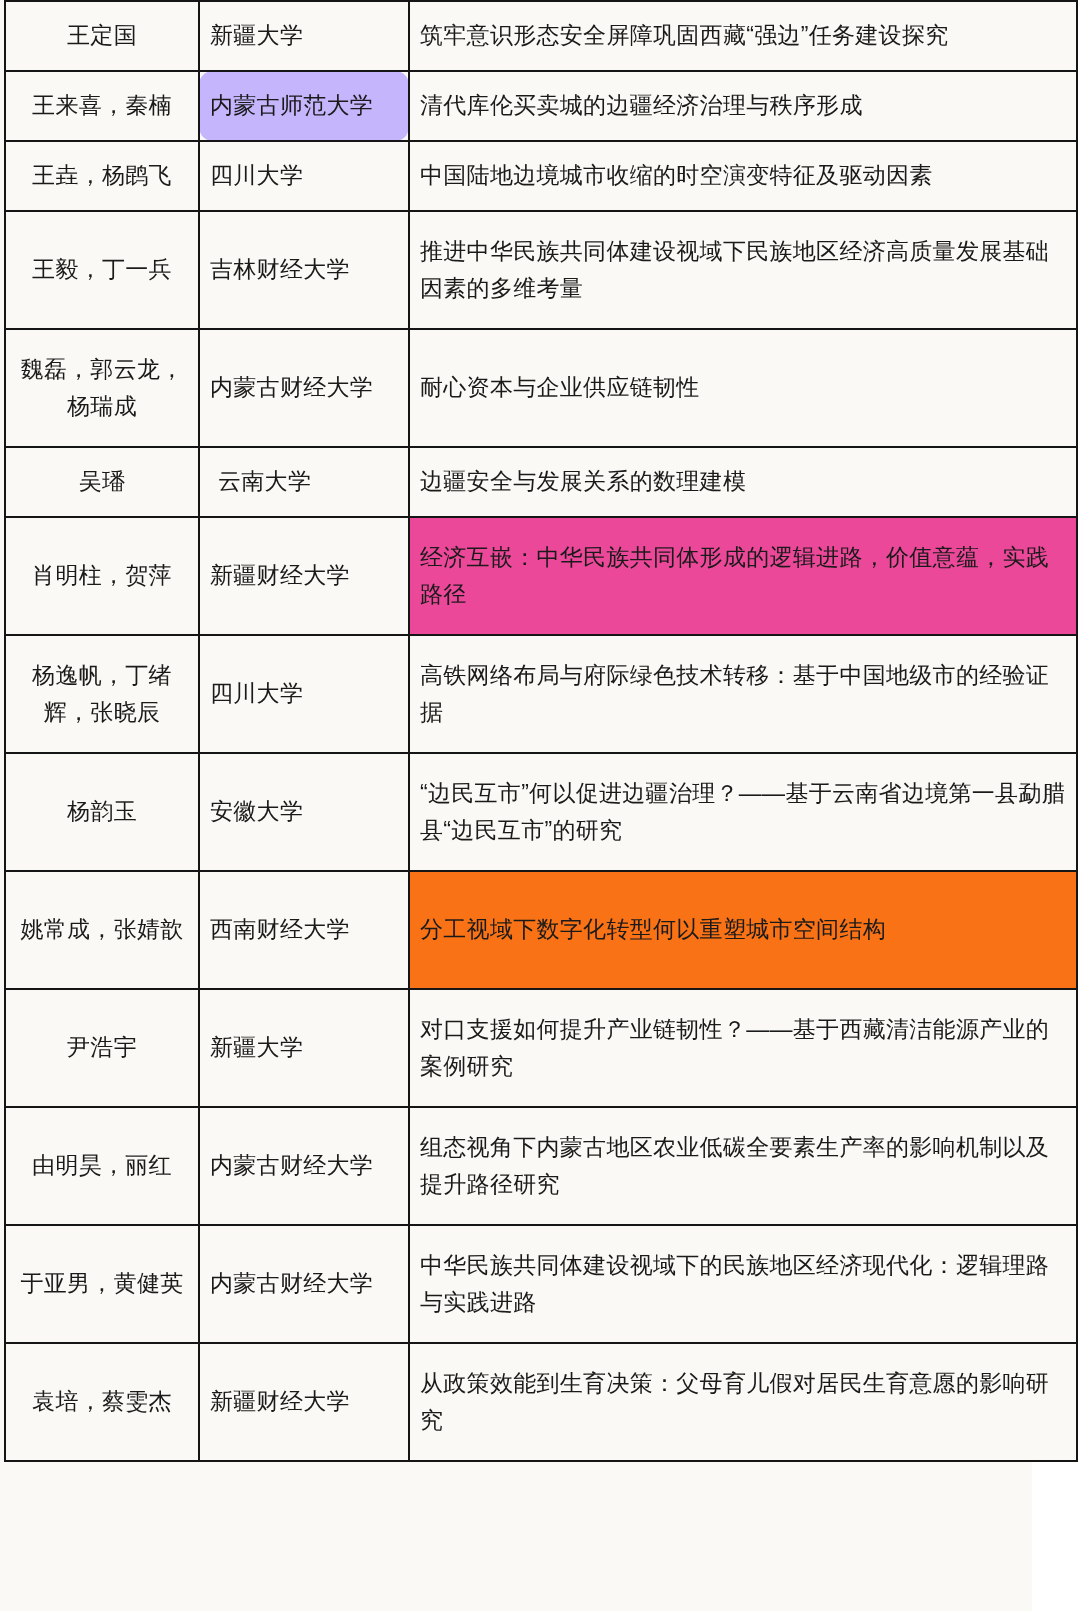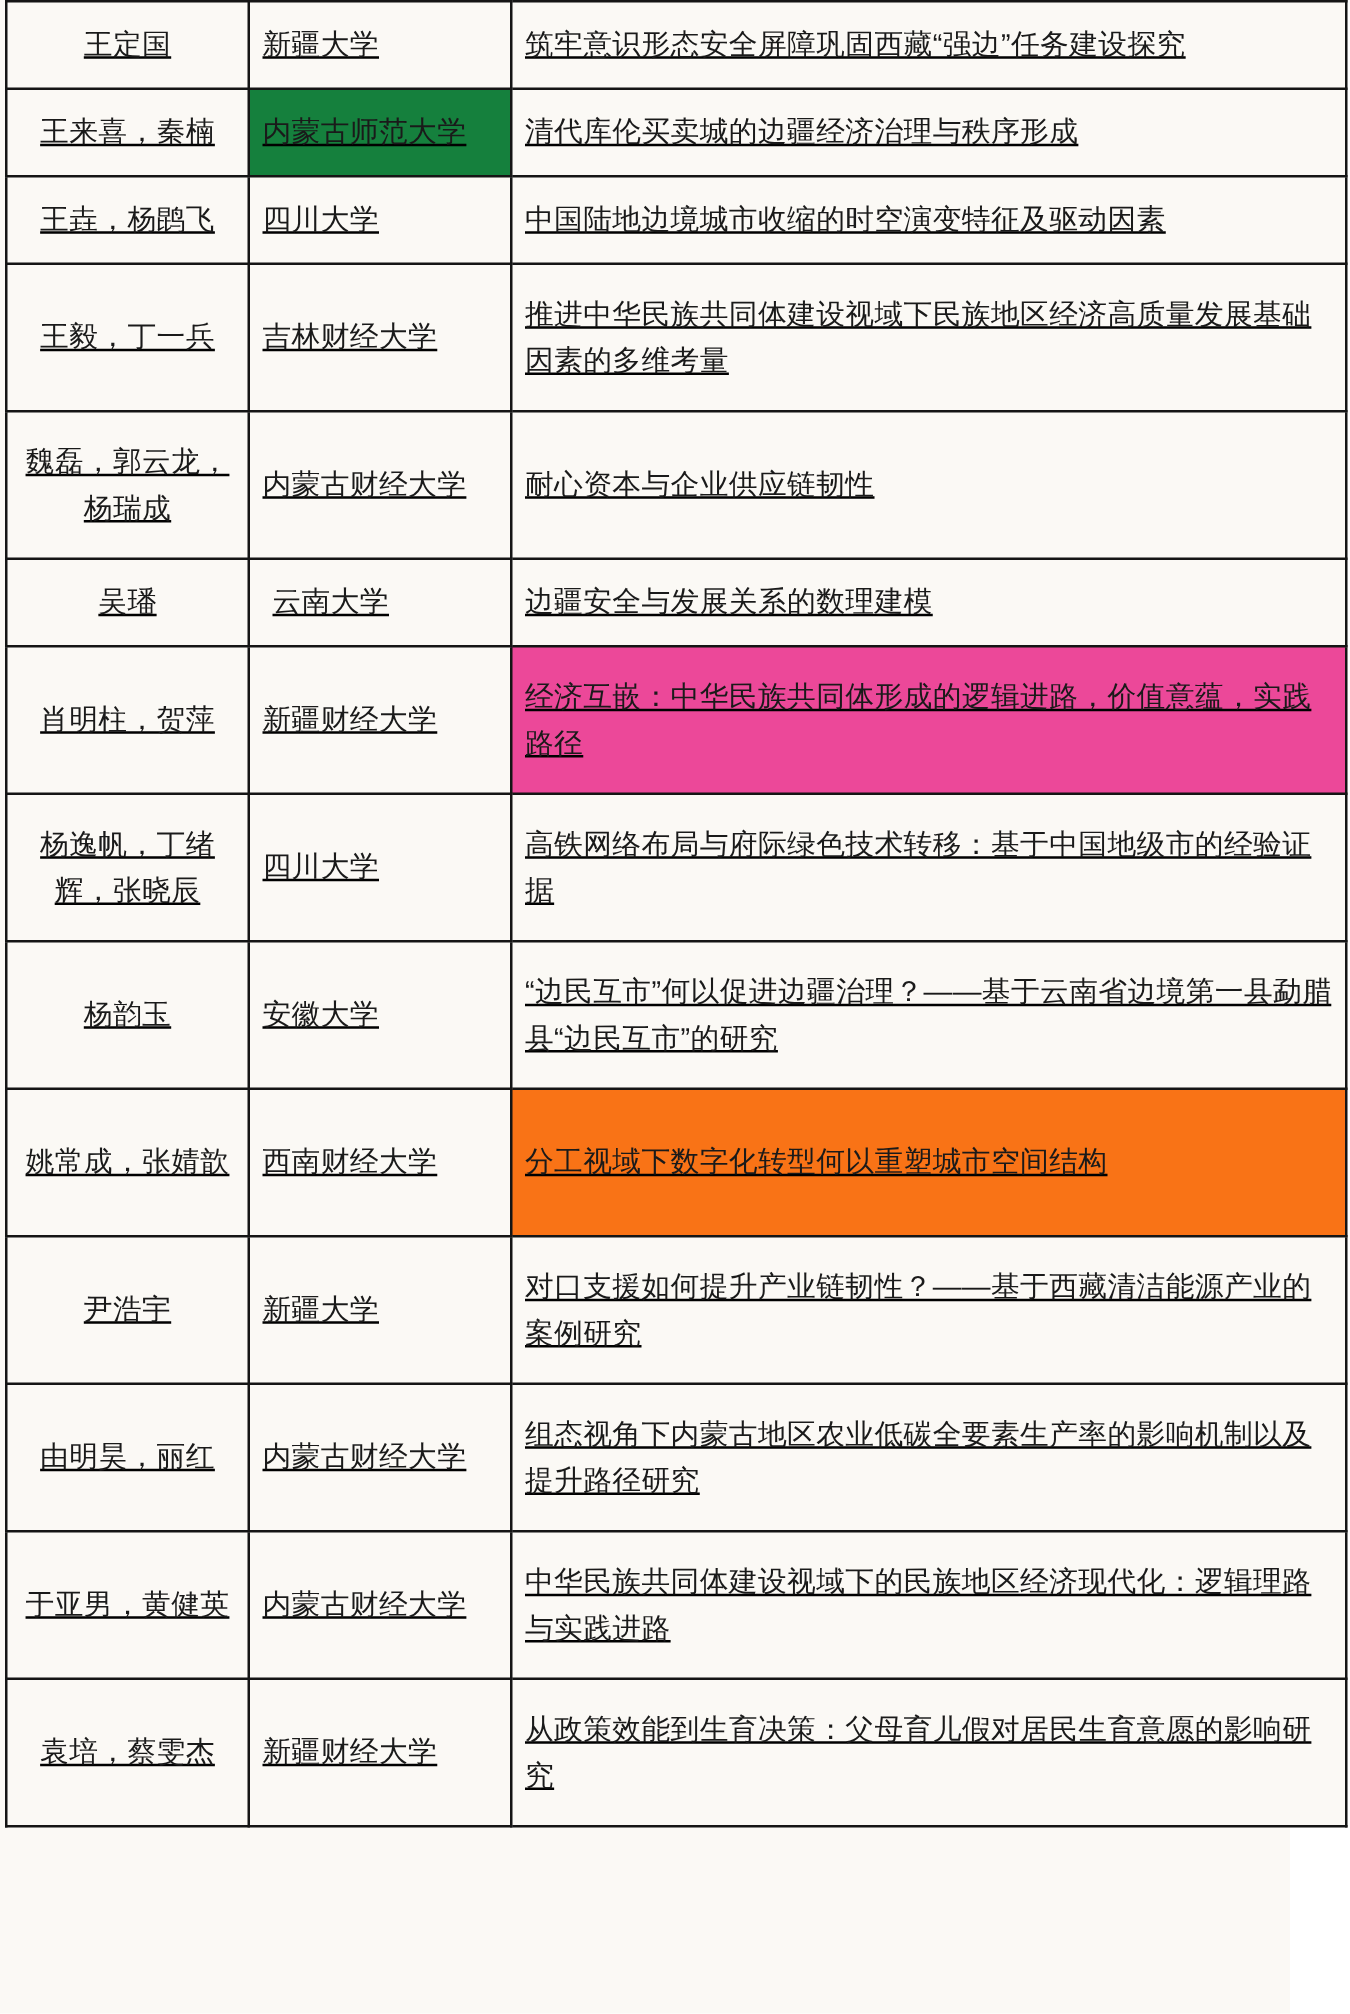--- a/index.html
+++ b/index.html
@@ -12,21 +12,20 @@
     height: 1611px;
     font-family: "Liberation Sans", "DejaVu Sans", sans-serif;
     overflow: hidden;
   }
   #sheet {
     position: relative;
     width: 1032px;
     height: 1611px;
     background: #fbf9f5;
     box-sizing: border-box;
-    text-decoration: underline;
   }
   table.paper-table {
     border-collapse: collapse;
     width: 1072px;
     margin-left: 4px;
     table-layout: fixed;
     background: #fbf9f5;
   }
   table.paper-table col.c-authors { width: 194px; }
   table.paper-table col.c-org { width: 210px; }
@@ -71,21 +70,21 @@
       <col class="c-title">
     </colgroup>
     <tbody id="table-body">
         <tr class="r-1">
           <td class="authors" style="border-color: rgb(21, 21, 21); color: rgb(26, 26, 26); background: rgb(251, 249, 245);">王定国</td>
           <td class="org" style="border-color: rgb(21, 21, 21); color: rgb(26, 26, 26); background: rgb(251, 249, 245);">新疆大学</td>
           <td class="title" style="border-color: rgb(21, 21, 21); color: rgb(26, 26, 26); background: rgb(251, 249, 245);">筑牢意识形态安全屏障巩固西藏“强边”任务建设探究</td>
         </tr>
         <tr class="r-1">
           <td class="authors" style="border-color: rgb(21, 21, 21); color: rgb(26, 26, 26); background: rgb(251, 249, 245);">王来喜，秦楠</td>
-          <td class="org" style="border-color: rgb(21, 21, 21); color: rgb(26, 26, 26); background: #15803d;">内蒙古师范大学</td>
+          <td class="org" style="border-color: rgb(21, 21, 21); color: rgb(26, 26, 26); background: #c4b5fd; border-radius: 14px;">内蒙古师范大学</td>
           <td class="title" style="border-color: rgb(21, 21, 21); color: rgb(26, 26, 26); background: rgb(251, 249, 245); margin-left: 12px;">清代库伦买卖城的边疆经济治理与秩序形成</td>
         </tr>
         <tr class="r-1">
           <td class="authors" style="border-color: rgb(21, 21, 21); color: rgb(26, 26, 26); background: rgb(251, 249, 245);">王垚，杨鹍飞</td>
           <td class="org" style="border-color: rgb(21, 21, 21); color: rgb(26, 26, 26); background: rgb(251, 249, 245);">四川大学</td>
           <td class="title" style="border-color: rgb(21, 21, 21); color: rgb(26, 26, 26); background: rgb(251, 249, 245);">中国陆地边境城市收缩的时空演变特征及驱动因素</td>
         </tr>
         <tr class="r-2">
           <td class="authors" style="border-color: rgb(21, 21, 21); color: rgb(26, 26, 26); background: rgb(251, 249, 245);">王毅，丁一兵</td>
           <td class="org" style="border-color: rgb(21, 21, 21); color: rgb(26, 26, 26); background: rgb(251, 249, 245);">吉林财经大学</td>

